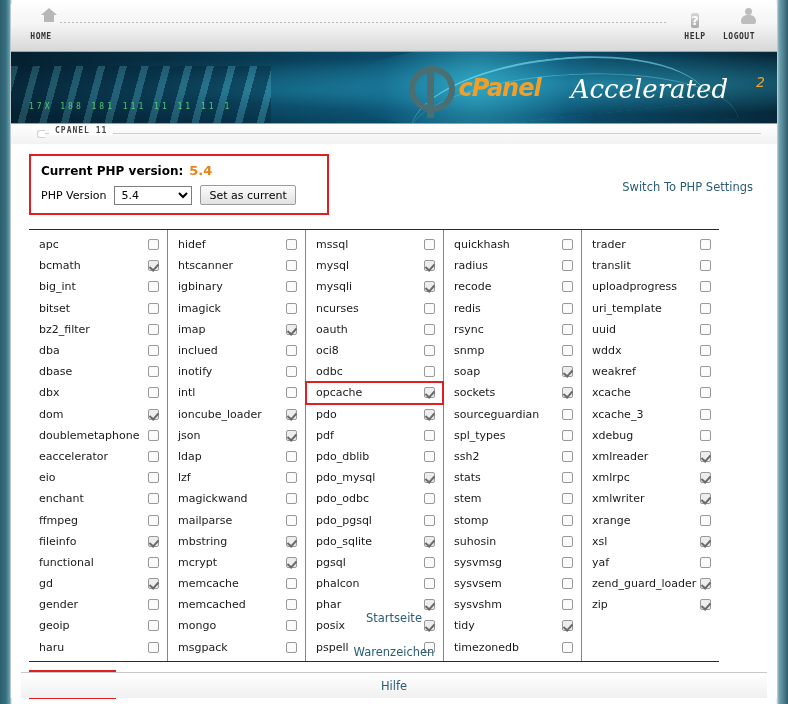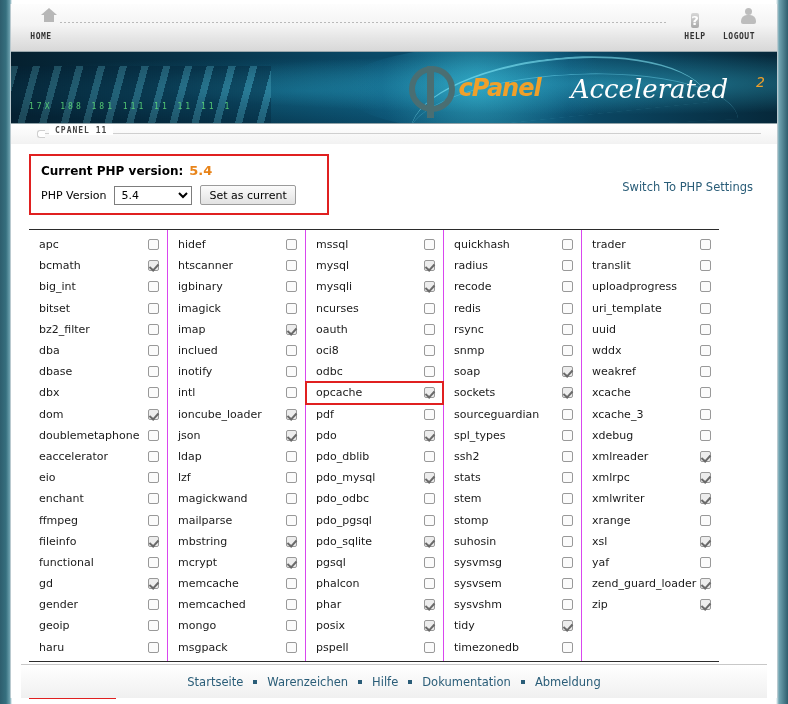--- a/index.html
+++ b/index.html
@@ -189,24 +189,24 @@
     content:""; position:absolute; left:2px; top:1px;
     width:4px; height:7px; border:solid #6a6a6a;
     border-width:0 2px 2px 0; transform: rotate(42deg);
   }
 
   
   .btnrow { margin-top: 8px; display:flex; align-items:center; gap:8px; }
   .savewrap { border:2px solid #e02020; padding:2px 5px; display:inline-block; }
 
   .footer {
-    position:absolute; left:10px; right:10px; bottom:0; height:34px;
+    position:absolute; left:10px; right:10px; bottom:0; height:26px;
     background: linear-gradient(to bottom,#ffffff,#f0f0f0);
     border-top:1px solid #c8c8c8;
-    display:flex; align-items:center; justify-content:center; gap:10px;
+    display:flex; align-items:center; justify-content:center; gap:10px;flex-direction:column;
   }
   .footer a { font-size:11.5px; color:#2a5d78; text-decoration:none; cursor:pointer; }
   .footer .sep { width:4px; height:4px; background:#2a5d78; display:inline-block; }
 </style>
 </head>
 <body>
 
 <div class="page">
   <div class="inner">
 
@@ -466,26 +466,26 @@
             </div>
             <div class="extrow">
               <span class="nm">odbc</span>
               <span class="cb"></span>
             </div>
             <div class="extrow hl">
               <span class="nm">opcache</span>
               <span class="cb on"></span>
             </div>
             <div class="extrow">
+              <span class="nm">pdo</span>
+              <span class="cb on"></span>
+            </div>
+            <div class="extrow">
               <span class="nm">pdf</span>
               <span class="cb"></span>
-            </div>
-            <div class="extrow">
-              <span class="nm">pdo</span>
-              <span class="cb on"></span>
             </div>
             <div class="extrow">
               <span class="nm">pdo_dblib</span>
               <span class="cb"></span>
             </div>
             <div class="extrow">
               <span class="nm">pdo_mysql</span>
               <span class="cb on"></span>
             </div>
             <div class="extrow">

